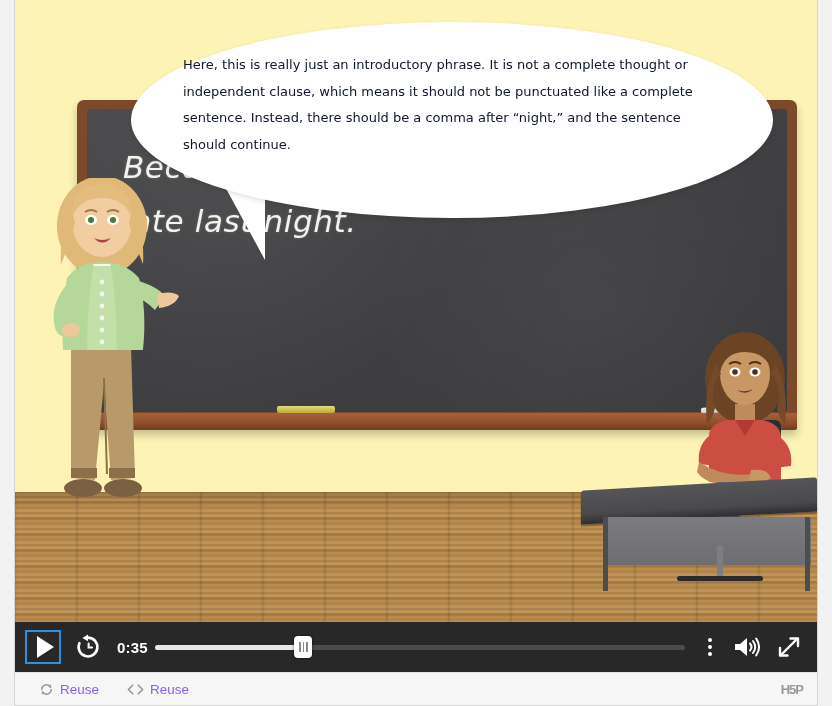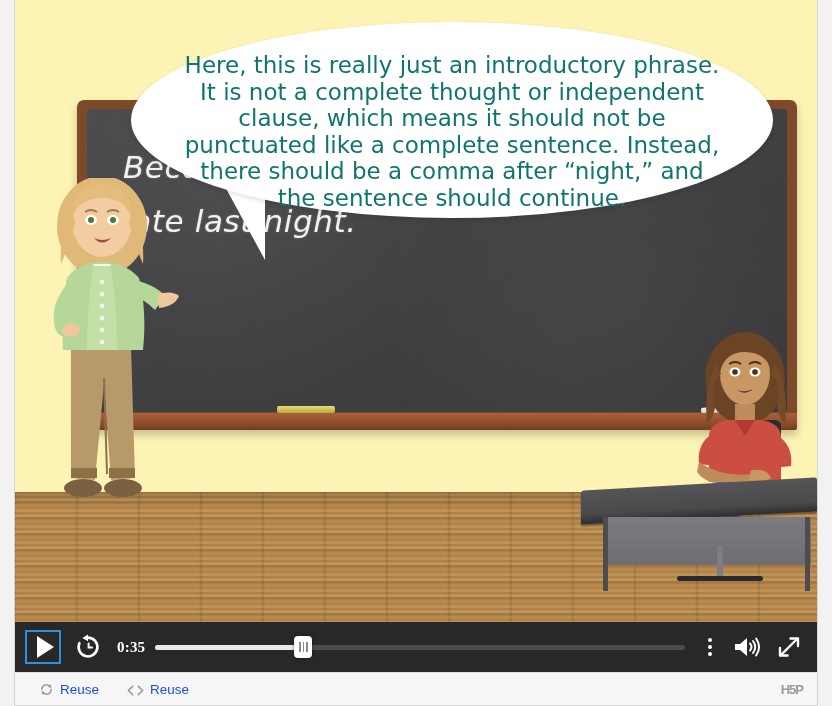--- a/index.html
+++ b/index.html
@@ -119,24 +119,24 @@
     left: 116px; top: 22px;
     width: 642px; height: 196px;
     background: #ffffff;
     border-radius: 50% / 50%;
     z-index: 6;
     box-shadow: 0 2px 5px rgba(0,0,0,.12);
   }
   #speech-bubble-text {
     position: absolute;
     left: 52px; right: 52px; top: 30px;
-    text-align: center;
-    color: #0f766e;
+    text-align: left;
+    color: #0f172a;
     font-family: "DejaVu Sans", sans-serif;
-    font-size: 23px;
+    font-size: 13px;
     line-height: 26.5px;
   }
   #speech-bubble-tail {
     position: absolute;
     left: 118px; top: 150px;
     width: 0; height: 0;
     z-index: 5;
     border-left: 72px solid transparent;
     border-top: 0 solid transparent;
     border-right: 60px solid #ffffff;
@@ -194,21 +194,21 @@
   #play-icon {
     width: 0; height: 0;
     border-left: 17px solid #ffffff;
     border-top: 11px solid transparent;
     border-bottom: 11px solid transparent;
     margin-left: 4px;
   }
   #rewind-button { width: 30px; height: 30px; margin-right: 14px; flex: 0 0 auto; }
   #time-display {
     color: #fff; font-size: 15px; font-weight: bold;
-    font-family: Liberation Serif, serif;
+    font-family: Liberation Sans, sans-serif;
     margin-right: 0; min-width: 38px;
     flex: 0 0 auto; letter-spacing: .2px;
   }
   #seek-bar {
     position: relative; flex: 1 1 auto;
     height: 22px; display: flex; align-items: center;
     margin-right: 14px; cursor: pointer;
   }
   #seek-track {
     position:absolute; left: 0; right: 0; top: 9px;
@@ -237,22 +237,22 @@
     left: 0; top: 672px;
     width: 802px; height: 33px;
     background: #f6f6f6;
     border-top: 1px solid #e2e2e2;
     display: flex; align-items: center;
     padding: 0 14px 0 24px;
     font-size: 13.5px;
     color: #8b8b8b;
   }
   .footer-action {
-    display: flex; align-items: flex-end; gap: 6px;
-    color: #1d4ed8; cursor: pointer; margin-right: 28px;
+    display: flex; align-items: center; gap: 6px;
+    color: #8b5cf6; cursor: pointer; margin-right: 28px;
     font-family: "Liberation Sans", sans-serif;
   }
   #h5p-logo {
     margin-left: auto;
     font-weight: bold; font-size: 13px; color: #9a9a9a;
     letter-spacing: -1px;
     font-family: "Liberation Sans", sans-serif;
   }
 </style>
 </head>

